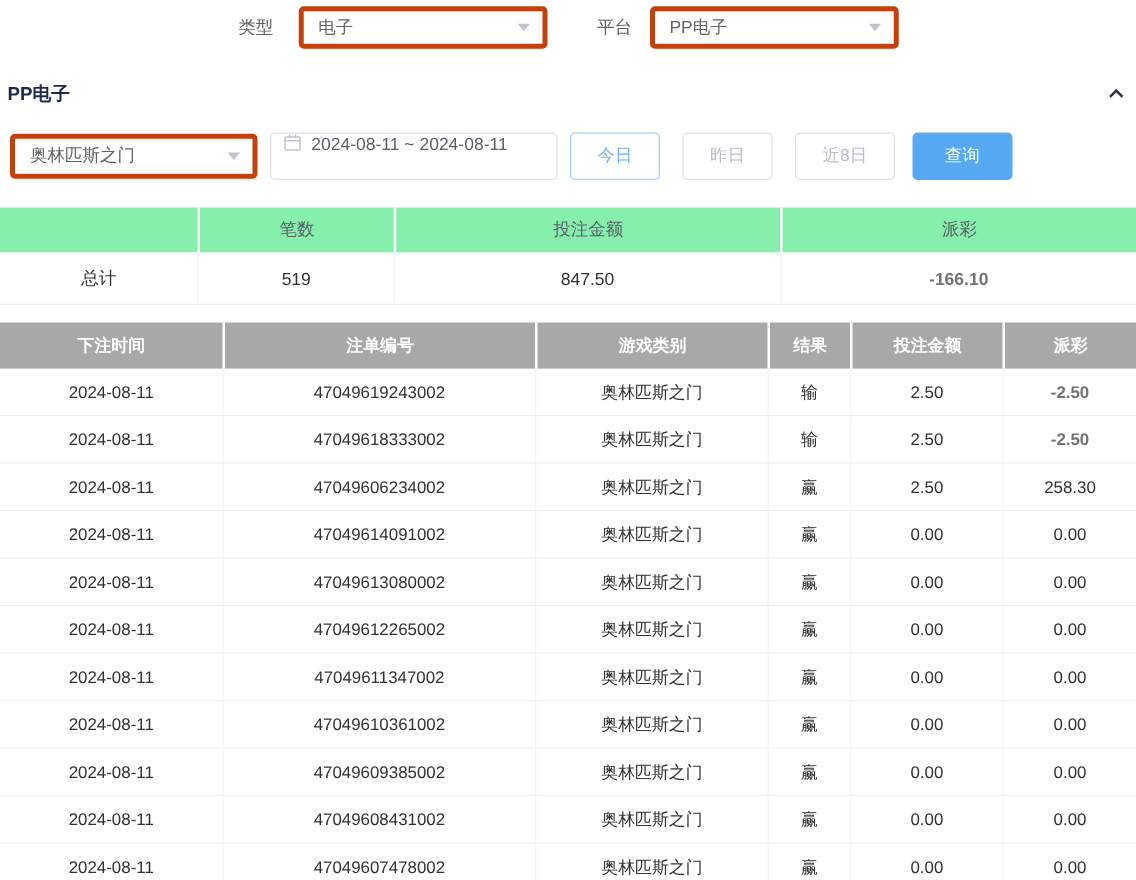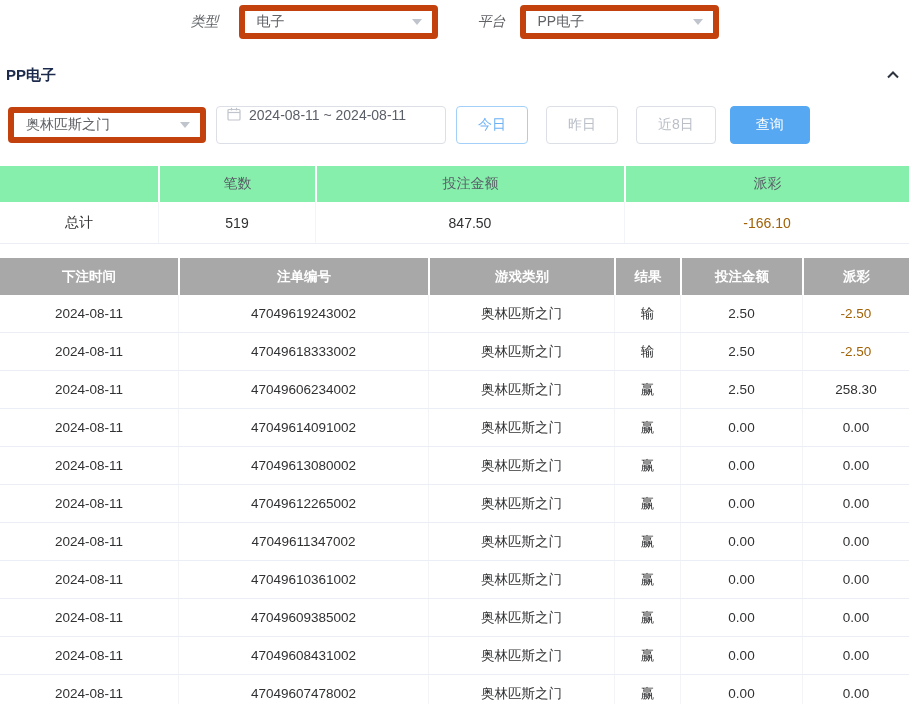--- a/index.html
+++ b/index.html
@@ -1,24 +1,24 @@
 <!DOCTYPE html>
 <html><head>
 <meta charset="utf-8">
 <style>
   * { box-sizing: border-box; margin: 0; padding: 0; }
   html, body { width: 909px; height: 704px; overflow: hidden; background: #fff;
     font-family: "Liberation Sans", "DejaVu Sans", sans-serif; font-size: 14px; color: #606266; }
 
   
   .top-filters { height: 44px; display: flex; align-items: center; justify-content: center; }
-  .lbl { color: #606266; margin-right: 20px; white-space: nowrap; font-style: italic; }
+  .lbl { color: #606266; margin-right: 20px; white-space: nowrap; }
   .lbl.platform { margin-left: 40px; margin-right: 14px; }
   .select { position: relative; display: flex; align-items: center; justify-content: space-between;
-    height: 34px; width: 199px; border: 6px solid #c2410c; border-radius: 4px; background: #fff;
+    height: 34px; width: 199px; border: 4px solid #c2410c; border-radius: 4px; background: #fff;
     padding: 0 10px 0 12px; cursor: pointer; color: #606266; }
   .caret { width: 0; height: 0; border-left: 5px solid transparent; border-right: 5px solid transparent;
     border-top: 6px solid #c0c4cc; margin-left: 8px; flex: 0 0 auto; }
 
   
   .section-header { margin: 18px 8px 0 6px; height: 26px; display: flex; align-items: center; justify-content: space-between; }
   .section-title { font-weight: bold; font-size: 15px; color: #1c2b4b; }
   .collapse-btn { cursor: pointer; display: flex; align-items: center; }
 
   
@@ -46,21 +46,21 @@
   .m-head { display: flex; background: #a8a8a8; height: 37px; color: #fff; font-weight: bold; font-size: 13.5px; }
   .m-head > div { display: flex; align-items: center; justify-content: center; }
   .m-head > div + div { border-left: 2px solid #fff; }
   .m-row { display: flex; height: 38px; background: #fff; border-bottom: 1px solid #ebeef5;
     font-size: 13.5px; color: #303133; }
   .m-row > div { display: flex; align-items: center; justify-content: center; }
   .m-row > div + div { border-left: 1px solid #f2f4f7; }
   .c1 { width: 178px; } .c2 { width: 250px; } .c3 { width: 186px; }
   .c4 { width: 66px; } .c5 { width: 122px; } .c6 { width: 107px; }
 
-  .neg { color: #a16207; }
+  .neg { color: #737373; font-weight: bold; }
 </style>
 </head>
 <body>
 
 <div class="top-filters">
   <span class="lbl">类型</span>
   <div class="select">
     <span>电子</span>
     <span class="caret"></span>
   </div>

